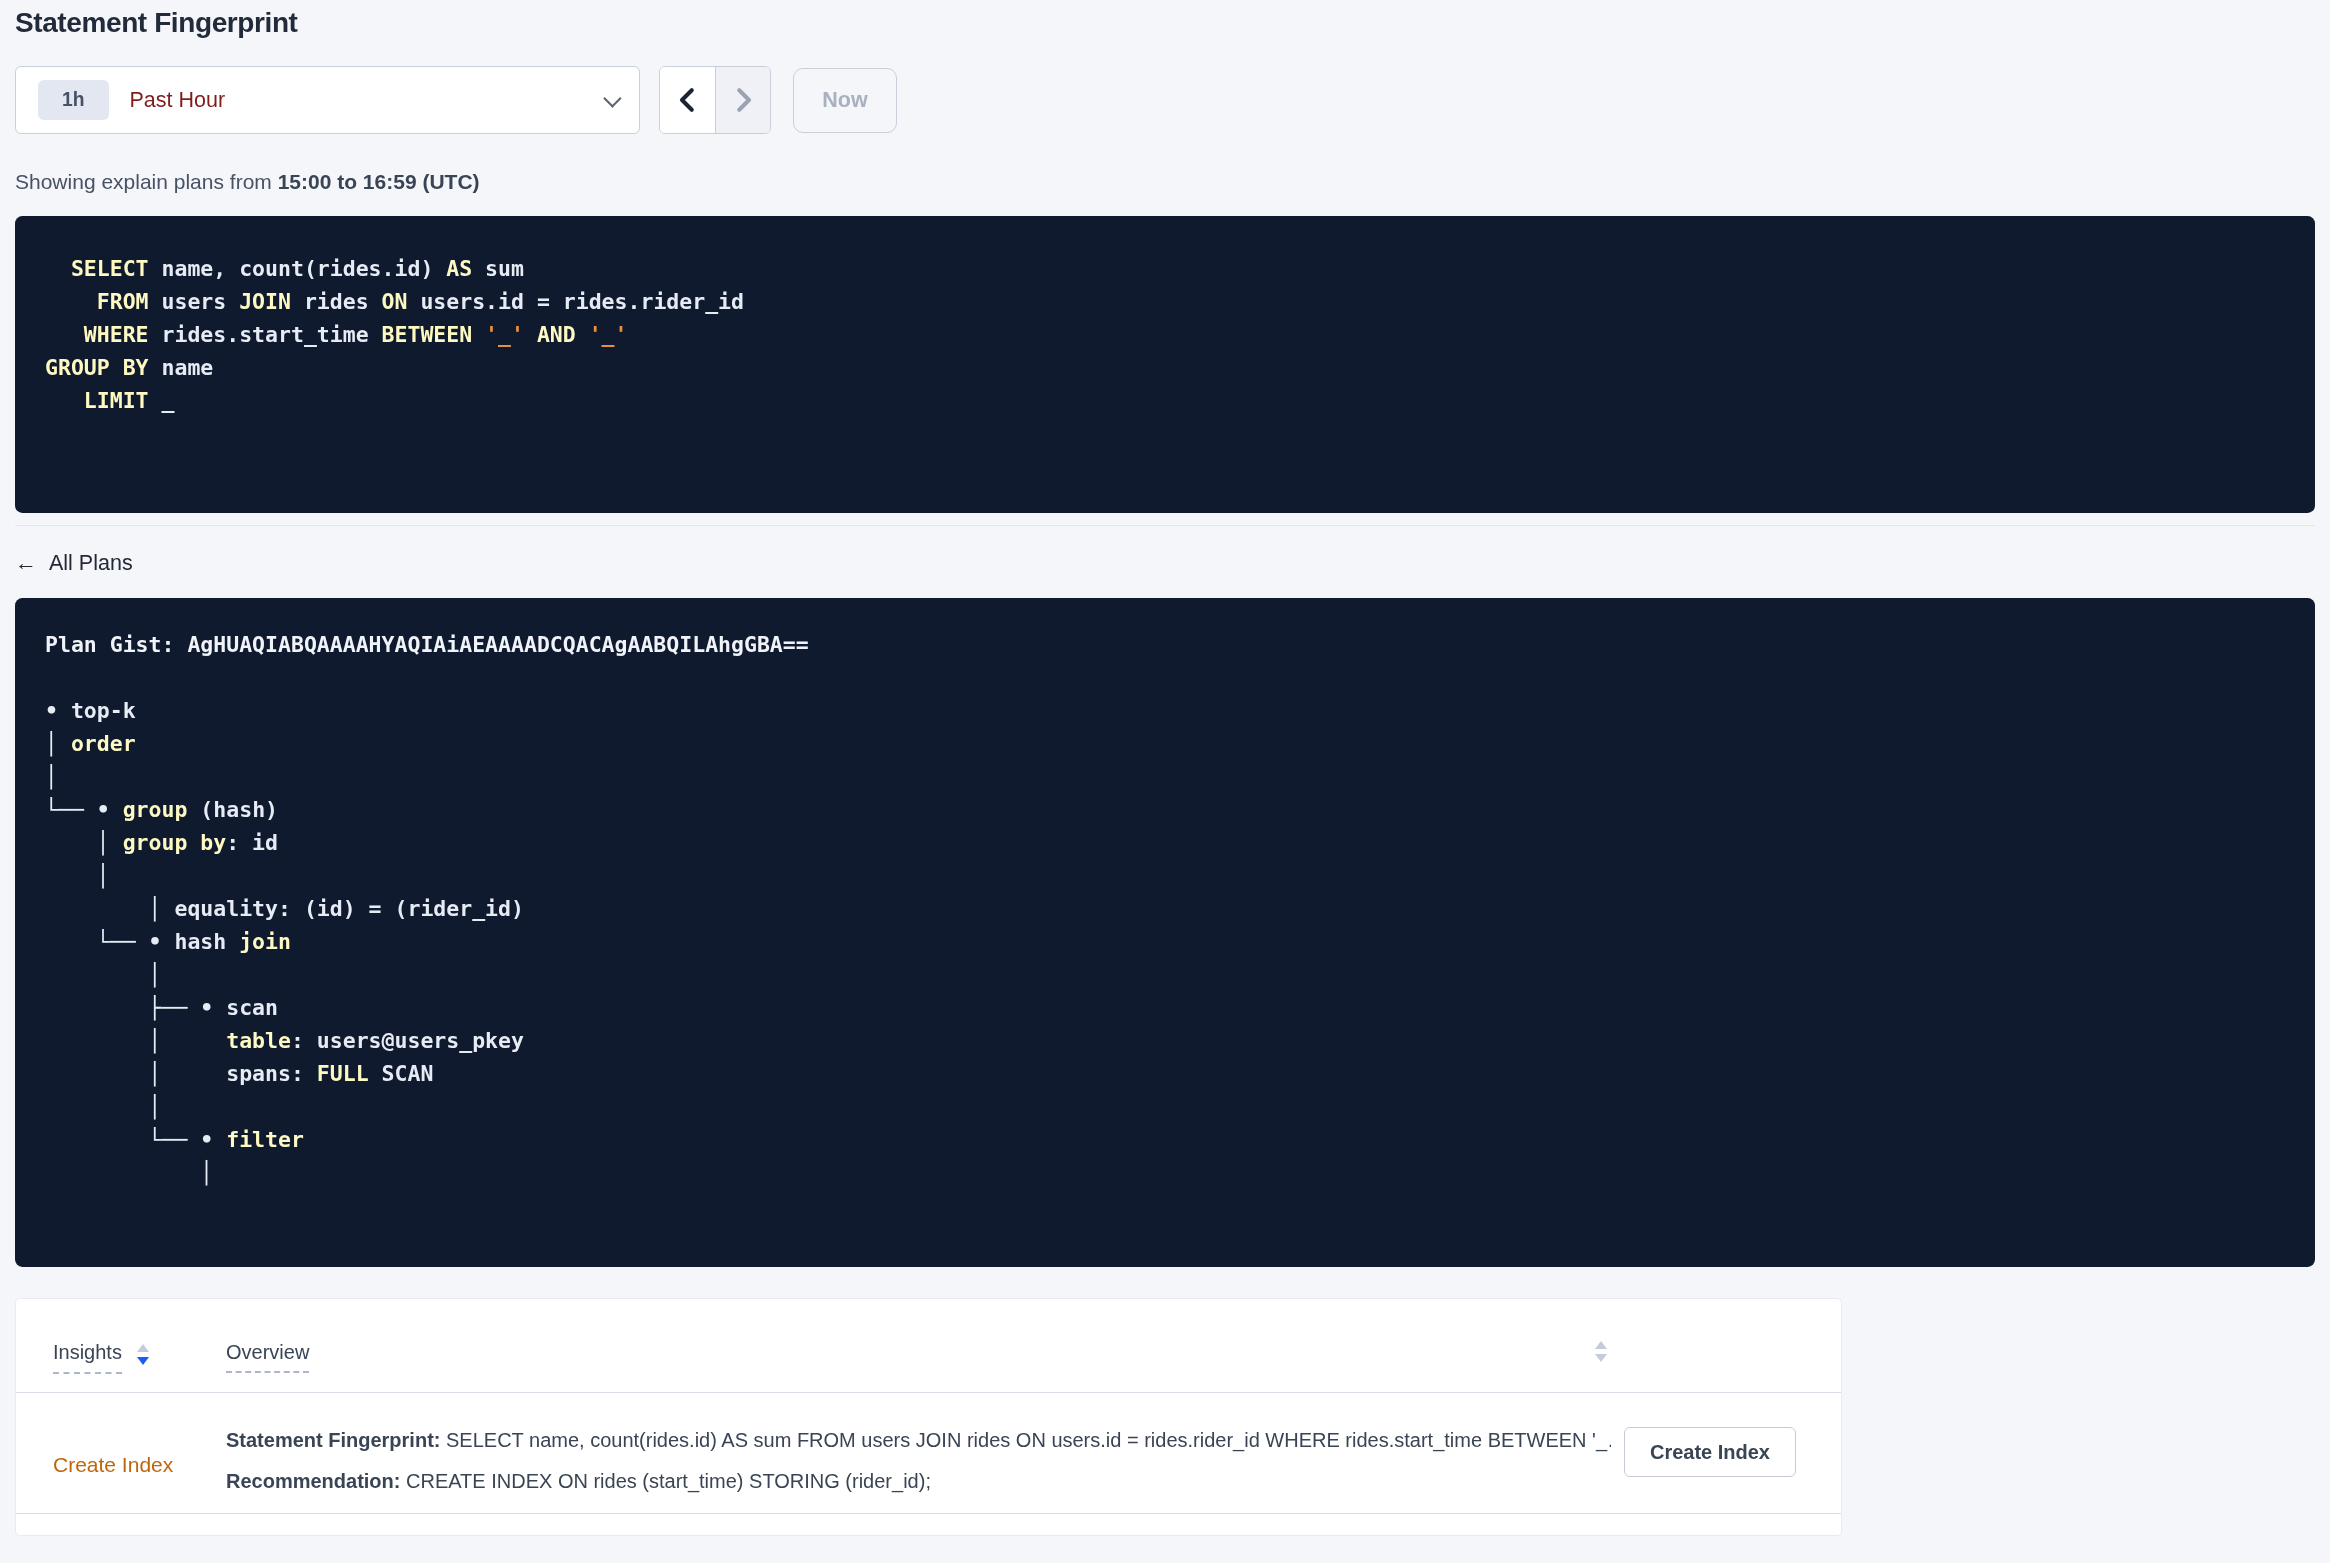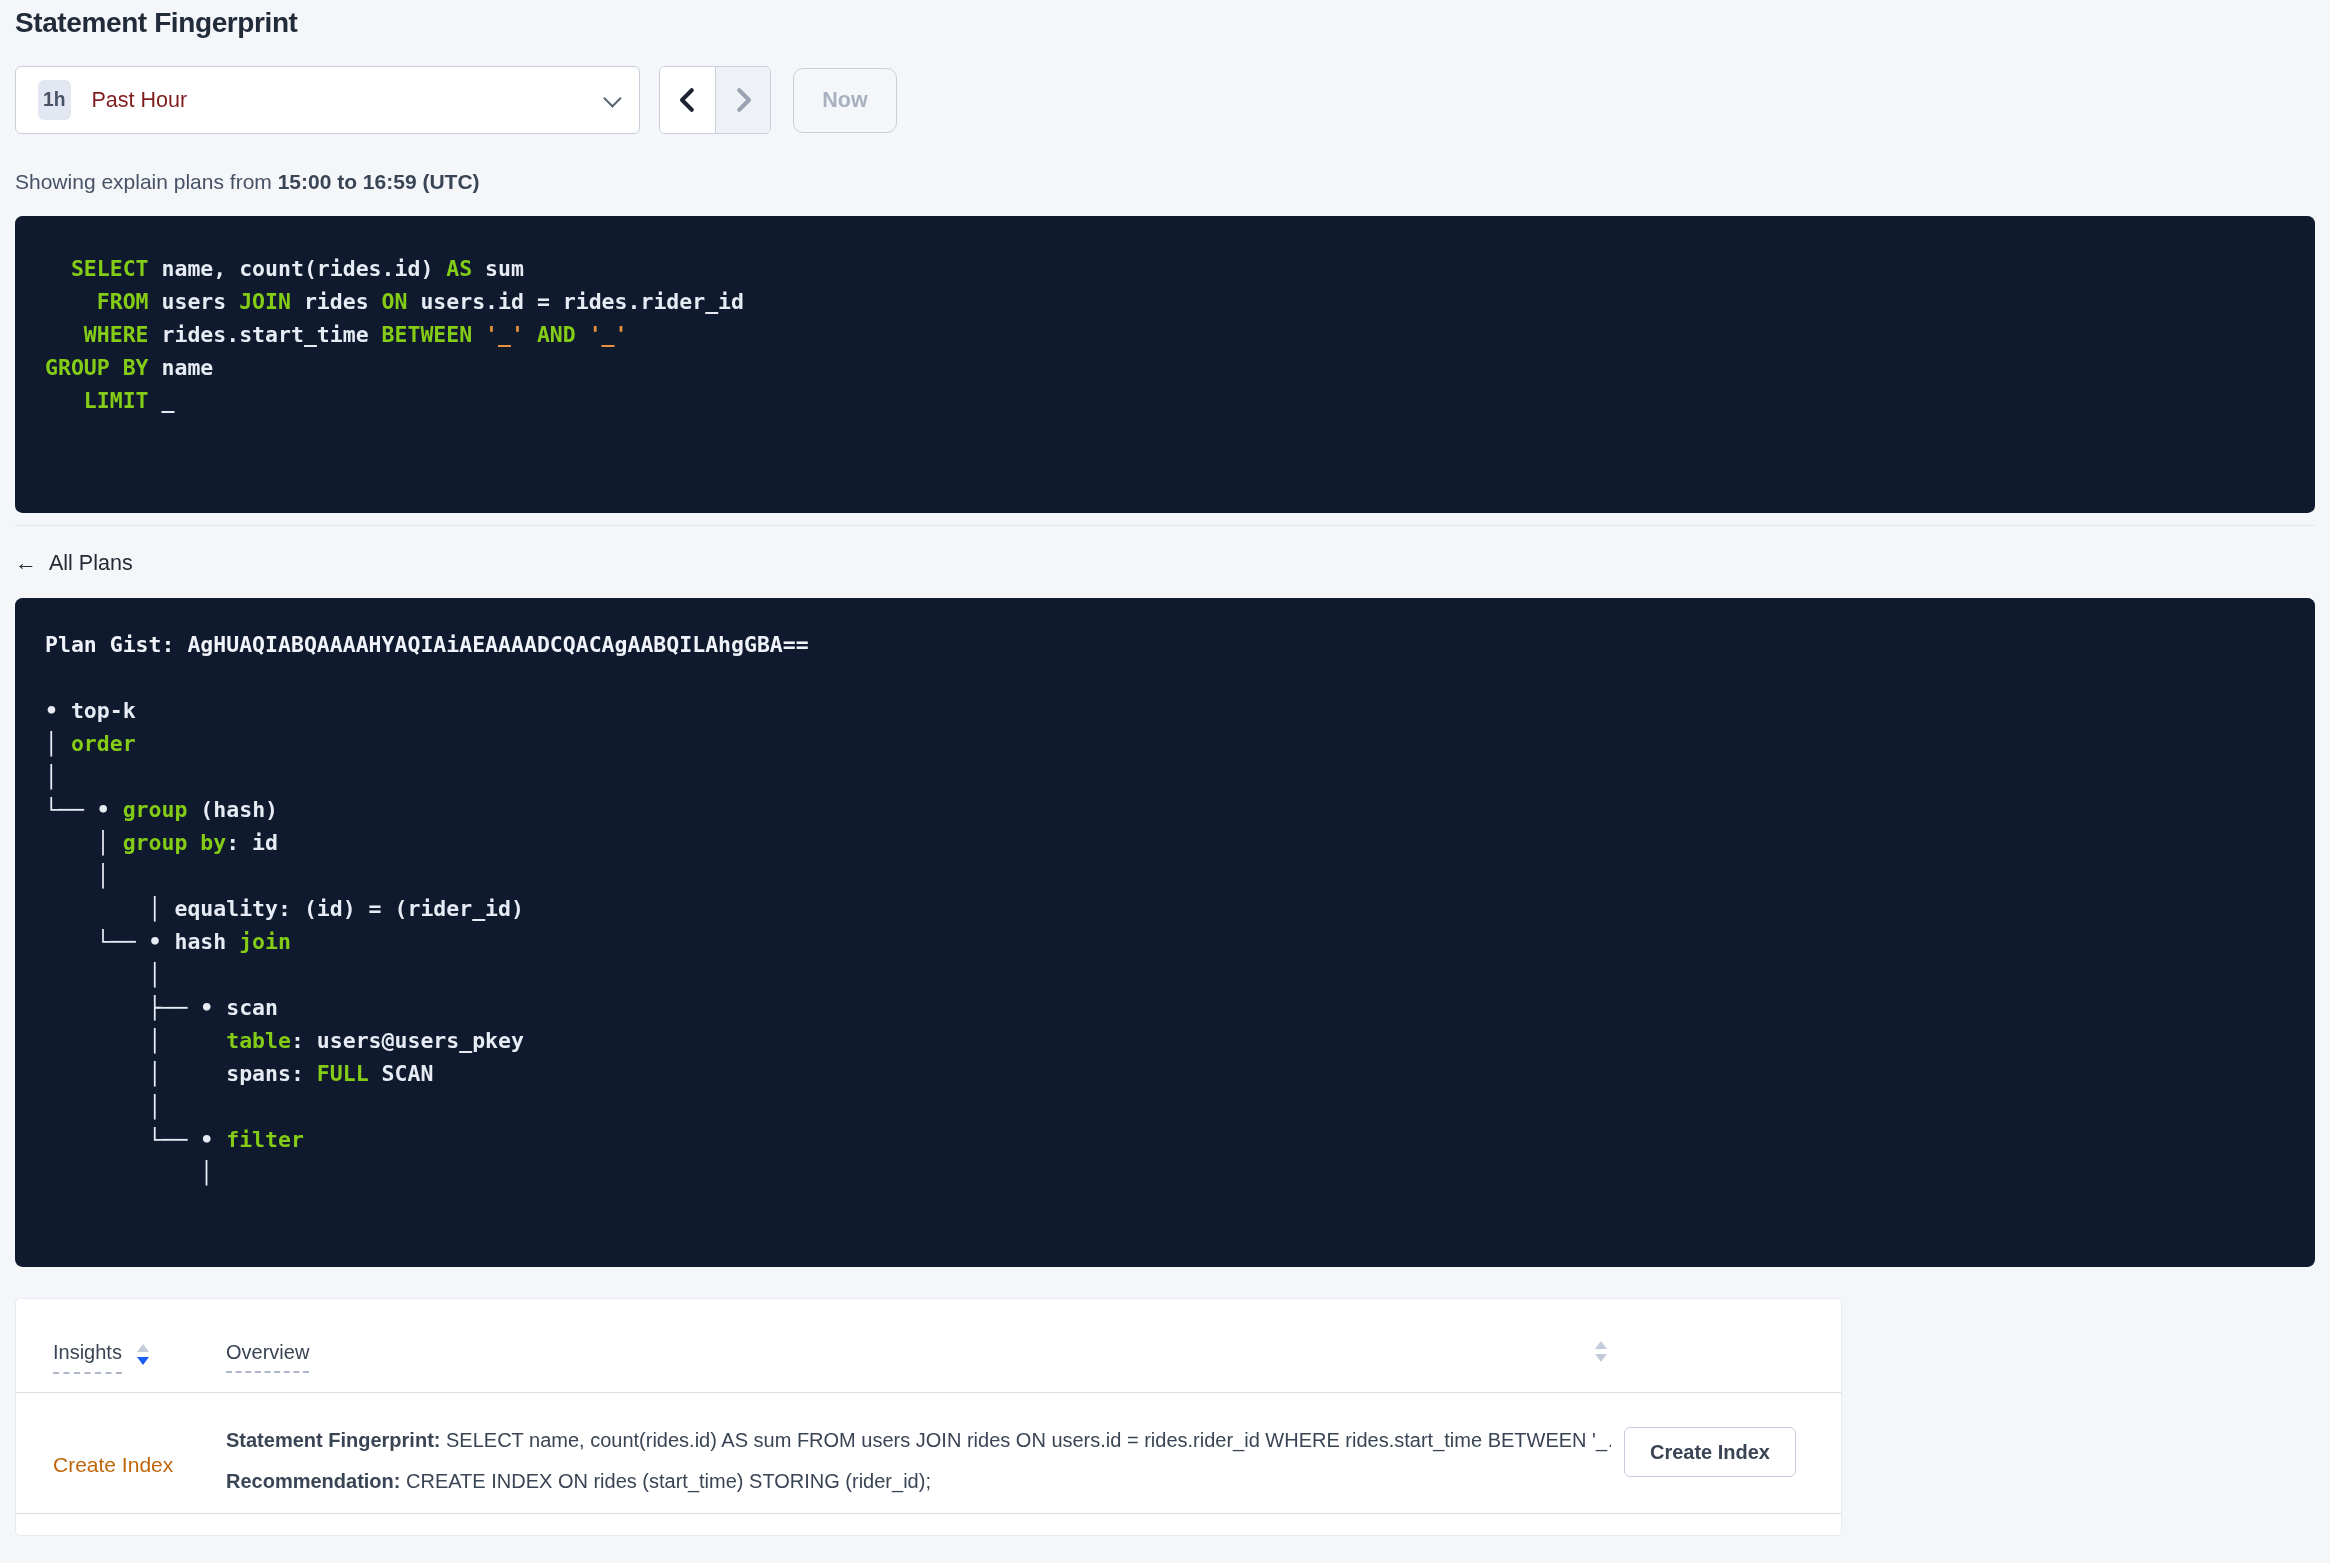--- a/index.html
+++ b/index.html
@@ -26,21 +26,21 @@
   }
 
   
   .controls { display:flex; margin-top:27px; height:68px; align-items:stretch; }
   .picker {
     width:625px; background:#FFFFFF; border:0.7px solid #C9CEDB; border-radius:6px;
     display:flex; align-items:center; padding:0 22px; cursor:pointer;
   }
   .badge-1h {
     background:#E3E7F1; color:#475266; font-weight:700; font-size:19.3px;
-    padding:9px 5px; border-radius:6px;
+    padding:9px 24px; border-radius:6px;
   }
   .picker-label { margin-left:21px; font-size:21.5px; color:#7f1d1d; }
   .chevron-down {
     margin-left:auto; width:12.6px; height:12.6px;
     border-right:2.2px solid #5A6473; border-bottom:2.2px solid #5A6473;
     transform:rotate(45deg) translateY(-3px);
   }
   .pager {
     display:flex; margin-left:19.3px; border:0.7px solid #C9CEDB; border-radius:6px;
     overflow:hidden; background:#FFFFFF;
@@ -63,21 +63,21 @@
   .code-block {
     background:#0F1A2E; border-radius:7.4px; overflow:hidden;
     padding:36px 30px 0 30px;
   }
   .sql-block { margin-top:22px; height:297px; }
   .plan-block { margin-top:22px; height:669px; padding-top:30px; }
   .code-line {
     font-family:"DejaVu Sans Mono", monospace; font-weight:700;
     font-size:21.5px; line-height:33px; min-height:33px; white-space:pre;
   }
-  .tok-kw  { color:#84cc16; }
+  .tok-kw  { color:#fef9c3; }
   .tok-id  { color:#E6EBF4; }
   .tok-str { color:#E8913C; }
   .tok-w   { color:#E6EBF4; }
   .tok-wb  { color:#F0F3F9; font-weight:700; }
 
   .section-divider { border-top:1.5px solid #E3E6EE; margin-top:12px; }
 
   .all-plans {
     display:inline-flex; align-items:center; gap:12px; margin-top:24px;
     font-size:21.5px; color:#242A35; text-decoration:none; cursor:pointer;

